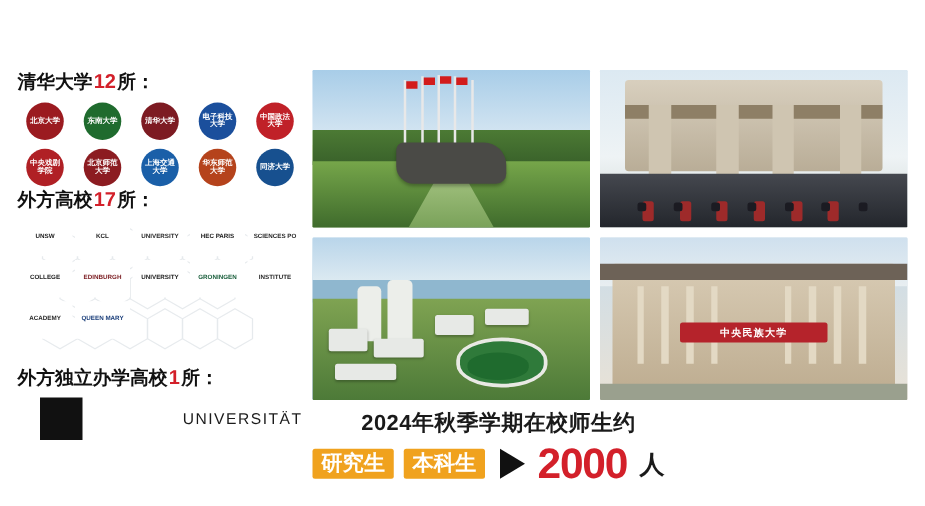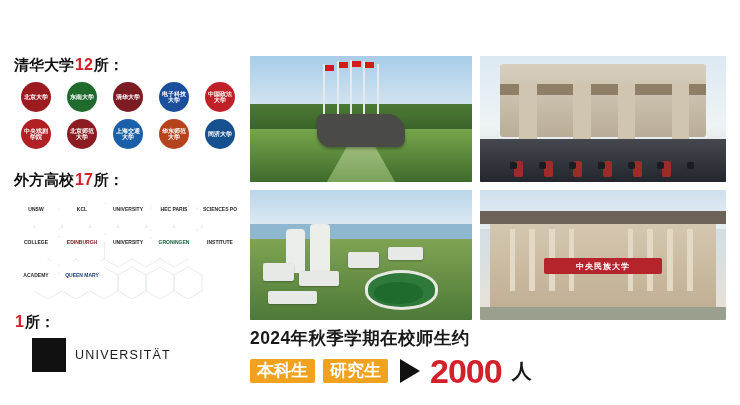--- a/index.html
+++ b/index.html
@@ -67,20 +67,21 @@
   .hexbg{
     position:absolute;left:0;top:0;width:100%;height:100%;
     pointer-events:none;opacity:.5;
   }
   .foreign-wrap{position:relative;margin-top:4px;height:112px;}
 
   
   .indep-wrap{
     margin-top:6px;display:flex;align-items:center;gap:9px;
     padding-left:18px;
+    justify-content:space-between;
   }
   .biele-sq{width:34px;height:34px;background:#111;}
   .biele-txt{line-height:1.12;}
   .biele-txt .l1{font-size:12.5px;letter-spacing:1.2px;color:#1b1b1b;}
   .biele-txt .l2{font-size:12.5px;letter-spacing:1.2px;color:#1b1b1b;}
 
   
   .photos{position:absolute;left:250px;top:56px;width:476px;height:264px;
     display:grid;grid-template-columns:222px 246px;grid-template-rows:126px 130px;
     gap:8px;}
@@ -136,21 +137,21 @@
      background:#b5232b;border-radius:2px;display:flex;align-items:center;justify-content:center;}
   .p4 .signtxt{color:#fff;font-size:8px;font-weight:bold;letter-spacing:1px;}
   .p4 .ground4{position:absolute;left:0;right:0;bottom:0;height:10%;background:#9aa08e;}
 
   
   .bottom{
     position:absolute;left:250px;top:326px;width:476px;height:66px;
   }
   .bot-line1{
     font-size:17.5px;font-weight:bold;color:#1a1a1a;
-    letter-spacing:.4px;white-space:nowrap;
+    letter-spacing:.4px;white-space:nowrap;margin-left:39px;
   }
   .bot-row{
     margin-top:4px;display:flex;align-items:center;gap:8px;
   }
   .tagbox{
     background:#f0a21e;color:#fff;font-size:17px;font-weight:bold;
     padding:2px 7px 3px;border-radius:2px;white-space:nowrap;line-height:1.15;
   }
   .arrow{
     width:0;height:0;border-left:20px solid #111;
@@ -203,21 +204,21 @@
         <div class="logo-mark" style="background:#1a5fa8">上海交通大学</div>
       </div>
       <div class="logo-cell">
         <div class="logo-mark" style="background:#b5431c">华东师范大学</div>
       </div>
       <div class="logo-cell">
         <div class="logo-mark" style="background:#17508f">同济大学</div>
       </div>
     </div>
 
-    <div class="section-head" style="margin-top:20px">
+    <div class="section-head" style="margin-top:0">
       <span>外方高校</span>
       <span class="num">17</span>
       <span>所：</span>
     </div>
 
     <div class="foreign-wrap">
       <svg class="hexbg" viewBox="0 0 228 112">
         <g fill="none" stroke="#cfd6dc" stroke-width="1">
           <polygon points="34,8 48,16 48,32 34,40 20,32 20,16"></polygon>
           <polygon points="62,8 76,16 76,32 62,40 48,32 48,16"></polygon>
@@ -272,20 +273,21 @@
         <div class="logo-cell">
           <div class="logo-mark flat" style="background:#fff;color:#2a2a2a">ACADEMY</div>
         </div>
         <div class="logo-cell">
           <div class="logo-mark flat" style="background:#fff;color:#1a3e7a">QUEEN MARY</div>
         </div>
       </div>
     </div>
 
     <div class="section-head" style="margin-top:6px">
+      <span>外方独立办学高校</span>
       <span class="num">1</span>
       <span>所：</span>
     </div>
 
     <div class="indep-wrap">
       <div class="biele-sq"></div>
       <div class="biele-txt">
         <div class="l1">UNIVERSITÄT</div>
       </div>
     </div>
@@ -364,21 +366,21 @@
       <div class="signbar">
         <span class="signtxt">中央民族大学</span>
       </div>
       <div class="ground4"></div>
     </div>
   </div>
 
   <div class="bottom">
     <div class="bot-line1">2024年秋季学期在校师生约</div>
     <div class="bot-row">
+      <span class="tagbox">研究生</span>
       <span class="tagbox">本科生</span>
-      <span class="tagbox">研究生</span>
       <span class="arrow"></span>
       <span class="bignum">2000</span>
       <span class="bigunit">人</span>
     </div>
   </div>
 
 </div>
 
 </body></html>

